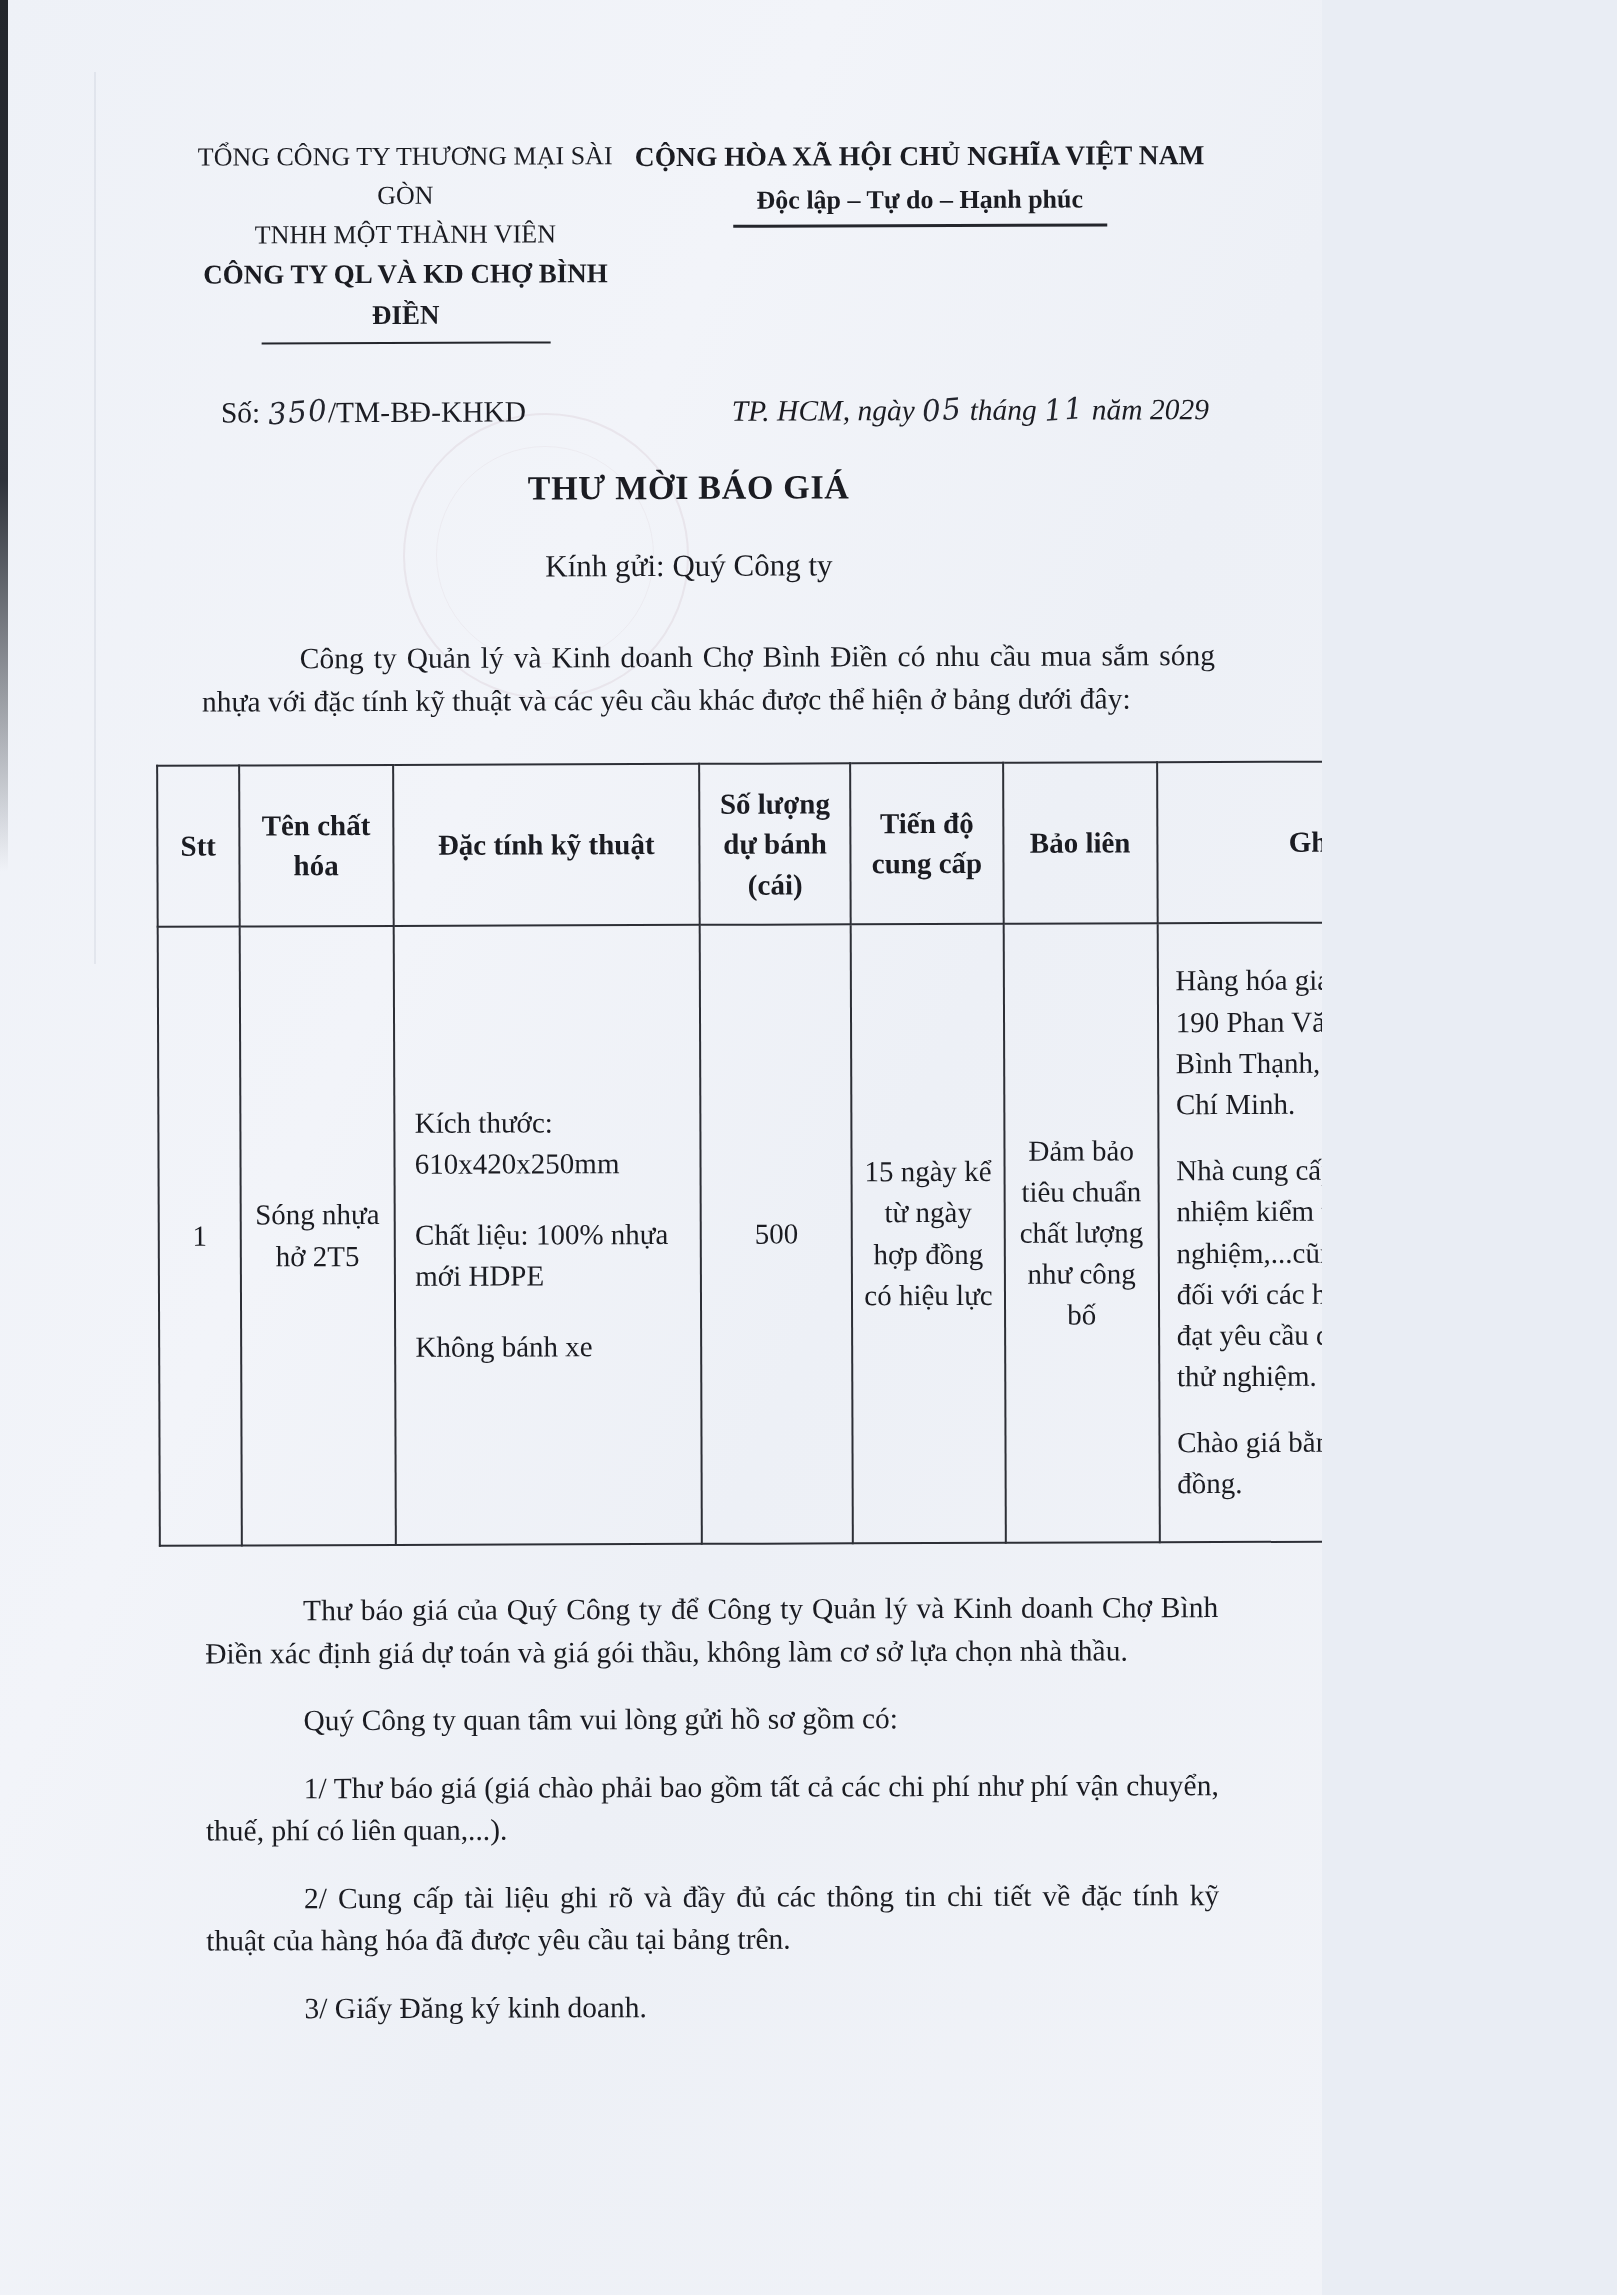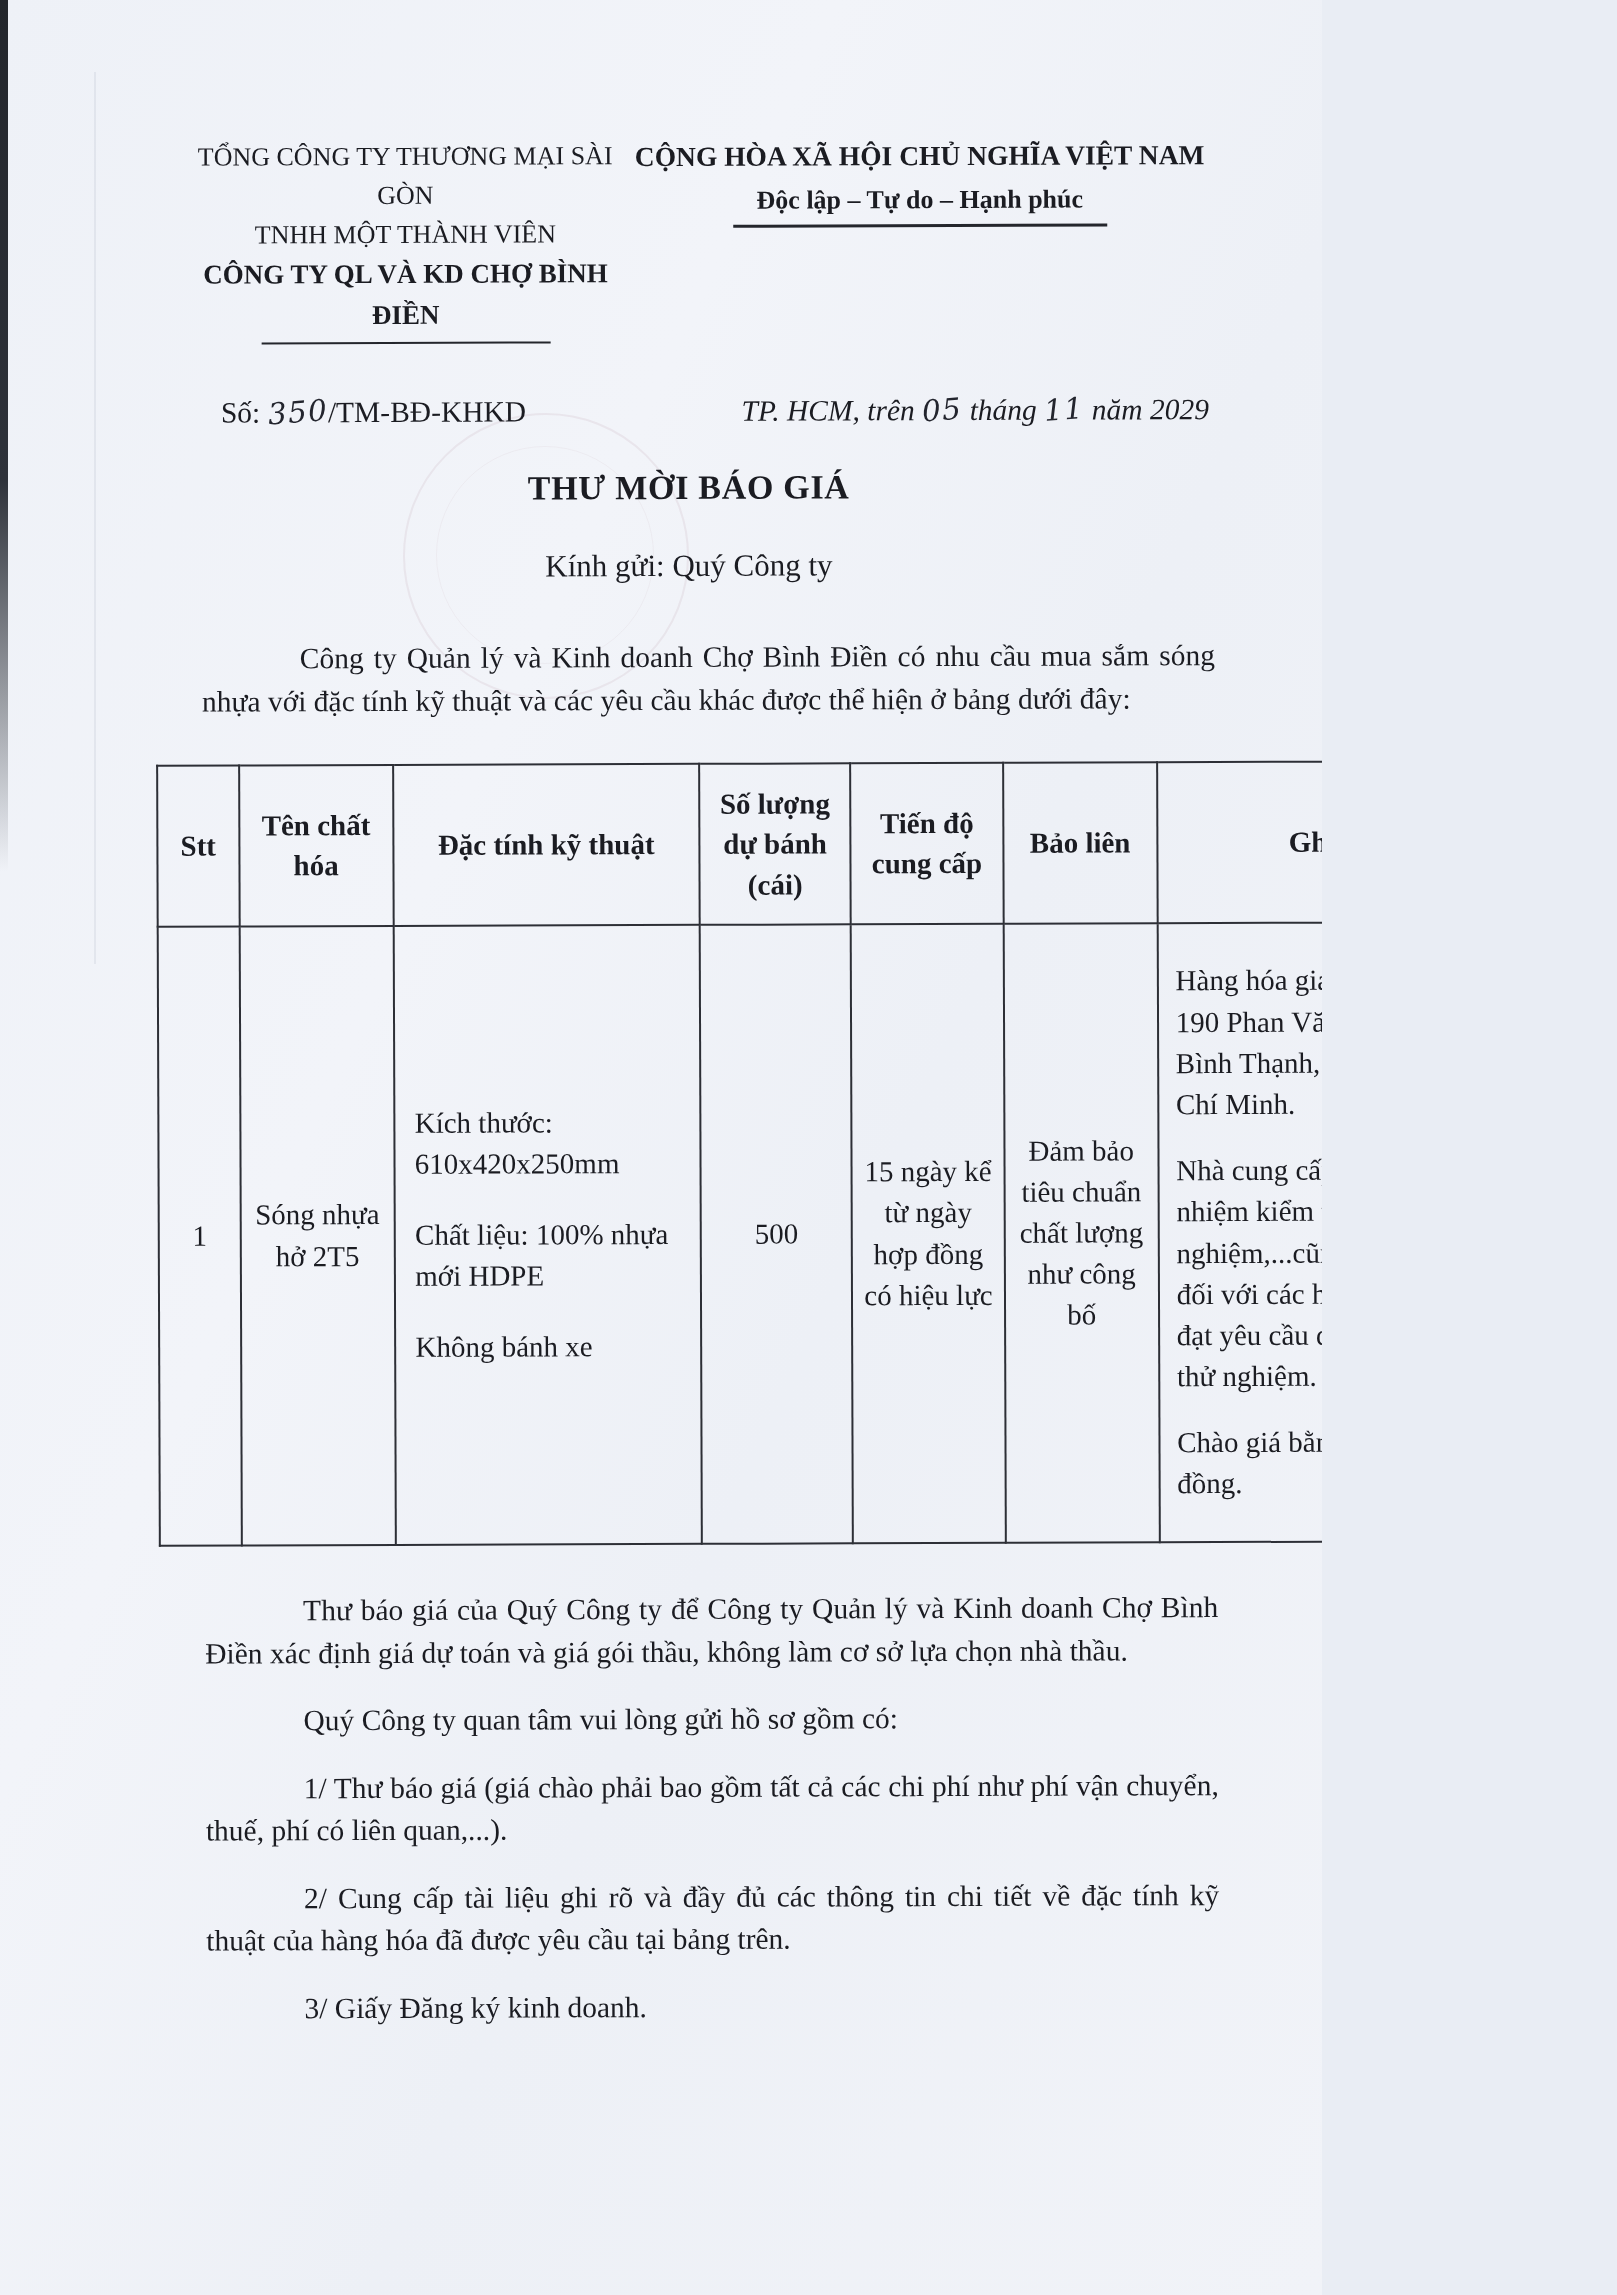--- a/index.html
+++ b/index.html
@@ -106,21 +106,21 @@
         <div class="nat-underline"></div>
       </div>
     </div>
 
     <div class="ref-date-row">
       <div class="ref-number">
         <span>Số:</span>
         <span class="hand">350</span><span>/TM-BĐ-KHKD</span>
       </div>
       <div class="dateline">
-        <span>TP. HCM, trên</span>
+        <span>TP. HCM, ngày</span>
         <span class="hand">05</span>
         <span>tháng</span>
         <span class="hand">11</span>
         <span>năm 2029</span>
       </div>
     </div>
 
     <div class="letter-title">THƯ MỜI BÁO GIÁ</div>
 
     <div class="salutation">Kính gửi: Quý Công ty</div>

